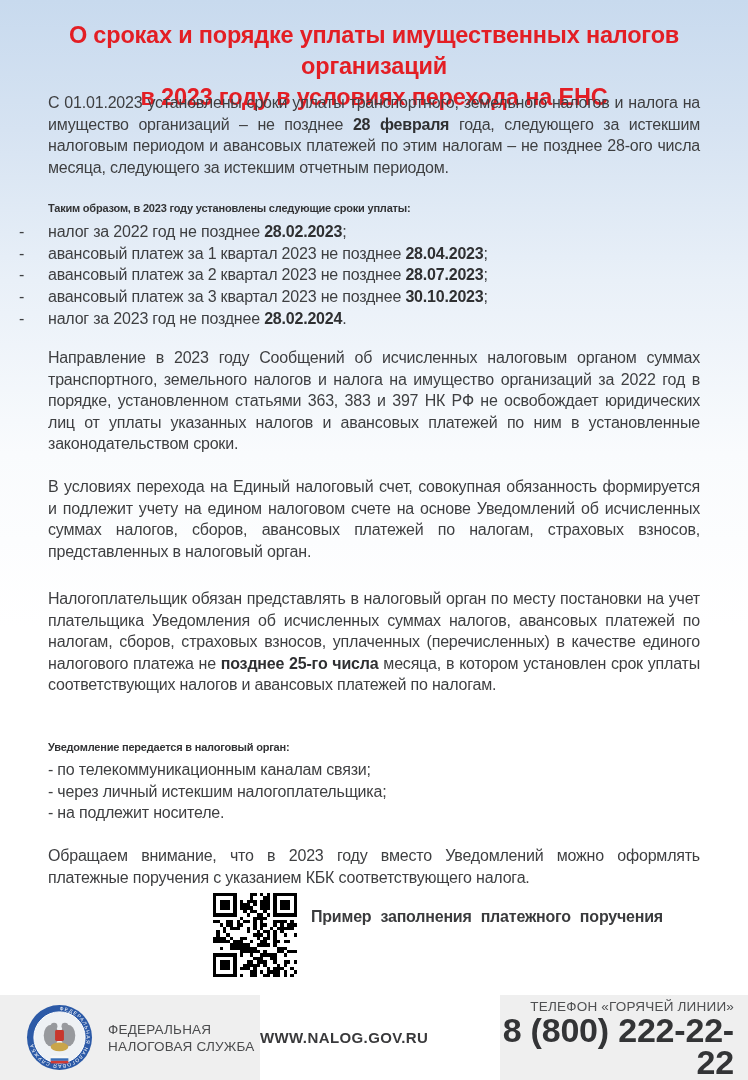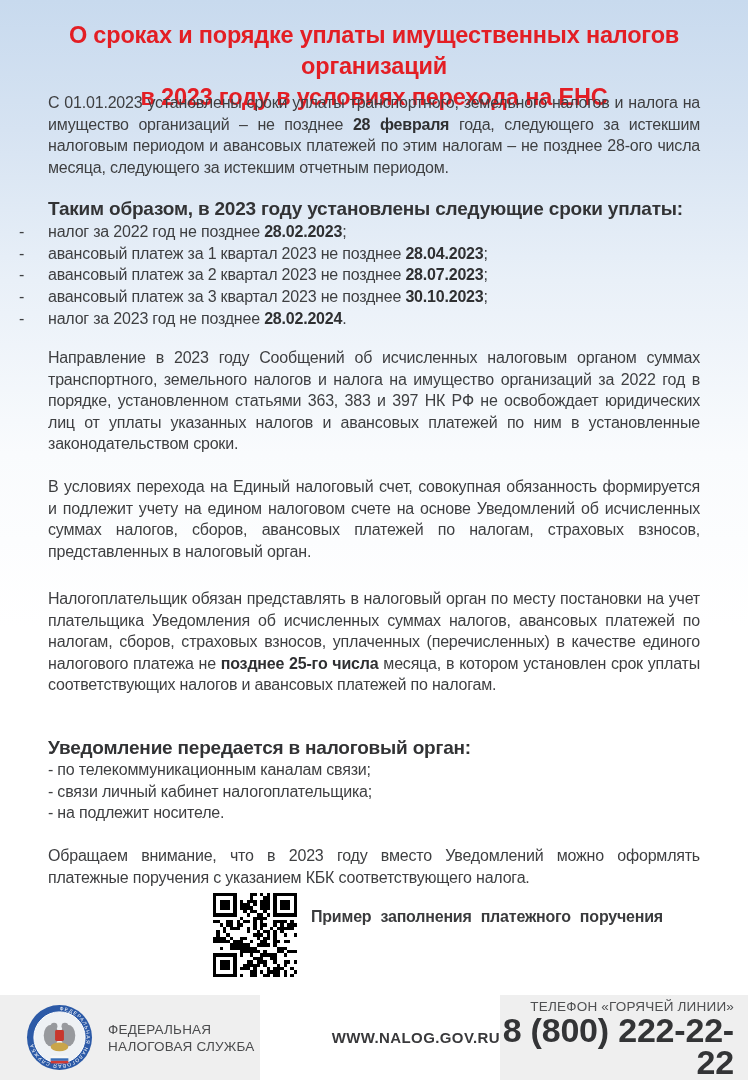--- a/index.html
+++ b/index.html
@@ -14,21 +14,21 @@
   .title {
     position:absolute; top:20px; left:20px; right:20px;
     text-align:center; font-weight:bold; font-size:23.5px; line-height:31px;
     color:#e31e24; letter-spacing:-0.2px;
   }
   .para {
     font-size:16px; line-height:21.5px; color:#3e3f41;
     text-align:justify; letter-spacing:-0.2px;
   }
   .heading {
-    font-size:19px; line-height:21.5px; color:#323335;
+    font-size:11px; line-height:21.5px; color:#323335;
     font-weight:bold; letter-spacing:-0.2px;
   }
   .dl-list { }
   .dl-item { position:relative; font-size:16px; line-height:21.7px; color:#3e3f41; letter-spacing:-0.2px; }
   .dl-dash { position:absolute; left:-29px; top:0; }
   .ch-line { font-size:16px; line-height:21.5px; color:#3e3f41; letter-spacing:-0.2px; }
   b { color:#2f3032; }
 
   .qr-row { position:absolute; top:893px; left:213px; display:flex; align-items:flex-start; }
   .qr-box { width:84px; height:84px; flex:0 0 84px; }
@@ -38,21 +38,21 @@
     font-weight:bold; font-size:16px; line-height:25px; color:#3a3b3d; letter-spacing:-0.2px;
   }
   .qr-caption .l1 { text-align:justify; text-align-last:justify; }
 
   .footer {
     position:absolute; left:0; bottom:0; width:748px; height:85px;
     background:#efefef;
   }
   .footer-white {
     position:absolute; left:260px; top:0; width:240px; height:85px; background:#ffffff;
-    display:flex; align-items:center; justify-content:flex-end;
+    display:flex; align-items:center; justify-content:flex-start;
   }
   .website { font-weight:bold; font-size:15px; color:#39393b; letter-spacing:0.4px; }
   .emblem { position:absolute; left:26px; top:9px; width:67px; height:67px; }
   .agency {
     position:absolute; left:108px; top:50%; transform:translateY(-50%);
     font-size:13.5px; line-height:17px; color:#4b4c4e; letter-spacing:0.2px;
   }
   .hotline { position:absolute; right:14px; top:50%; transform:translateY(-50%); width:250px; text-align:right; }
   .hotline-label { font-size:13.5px; color:#4f5052; letter-spacing:0.2px; }
   .hotline-phone { font-weight:bold; font-size:34px; line-height:32px; color:#333436; letter-spacing:-0.2px; }
@@ -93,21 +93,21 @@
   <p class="para abs pos-p2">Направление в 2023 году Сообщений об исчисленных налоговым органом суммах транспортного, земельного налогов и налога на имущество организаций за 2022 год в порядке, установленном статьями 363, 383 и 397 НК РФ не освобождает юридических лиц от уплаты указанных налогов и авансовых платежей по ним в установленные законодательством сроки.</p>
 
   <p class="para abs pos-p3">В условиях перехода на Единый налоговый счет, совокупная обязанность формируется и подлежит учету на едином налоговом счете на основе Уведомлений об исчисленных суммах налогов, сборов, авансовых платежей по налогам, страховых взносов, представленных в налоговый орган.</p>
 
   <p class="para abs pos-p4"><span>Налогоплательщик обязан представлять в налоговый орган по месту постановки на учет плательщика Уведомления об исчисленных суммах налогов, авансовых платежей по налогам, сборов, страховых взносов, уплаченных (перечисленных) в качестве единого налогового платежа не </span><b>позднее 25-го числа</b><span> месяца, в котором установлен срок уплаты соответствующих налогов и авансовых платежей по налогам.</span></p>
 
   <div class="heading abs pos-h2">Уведомление передается в налоговый орган:</div>
 
   <div class="abs pos-ch">
     <div class="ch-line">- по телекоммуникационным каналам связи;</div>
-    <div class="ch-line">- связи личный кабинет налогоплательщика;</div>
+    <div class="ch-line">- через личный истекшим налогоплательщика;</div>
     <div class="ch-line">- на подлежит носителе.</div>
   </div>
 
   <p class="para abs pos-p5">Обращаем внимание, что в 2023 году вместо Уведомлений можно оформлять платежные поручения с указанием КБК соответствующего налога.</p>
 
   <div class="qr-row">
     <div class="qr-box">
       <svg id="qr" viewBox="0 0 25 25" xmlns="http://www.w3.org/2000/svg" shape-rendering="crispEdges">
           <rect x="0" y="0" width="7" height="7"></rect>
           <rect x="1" y="1" width="5" height="5" fill="#fff"></rect>

